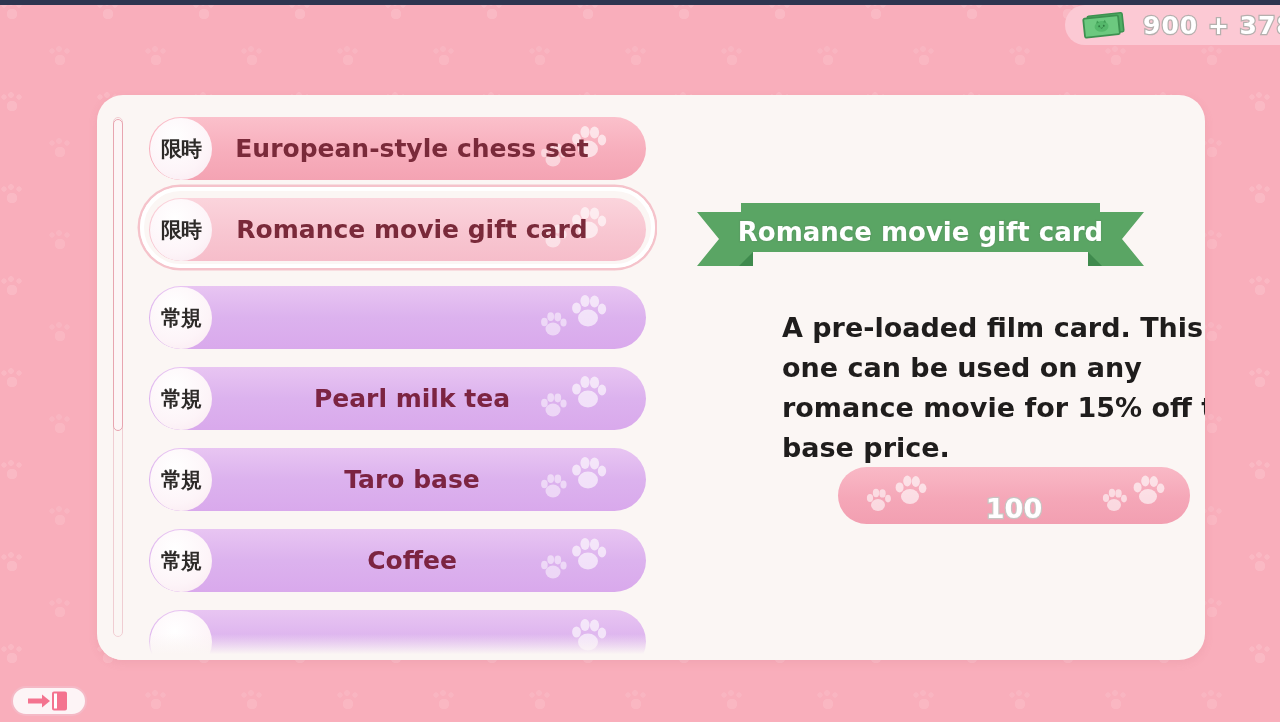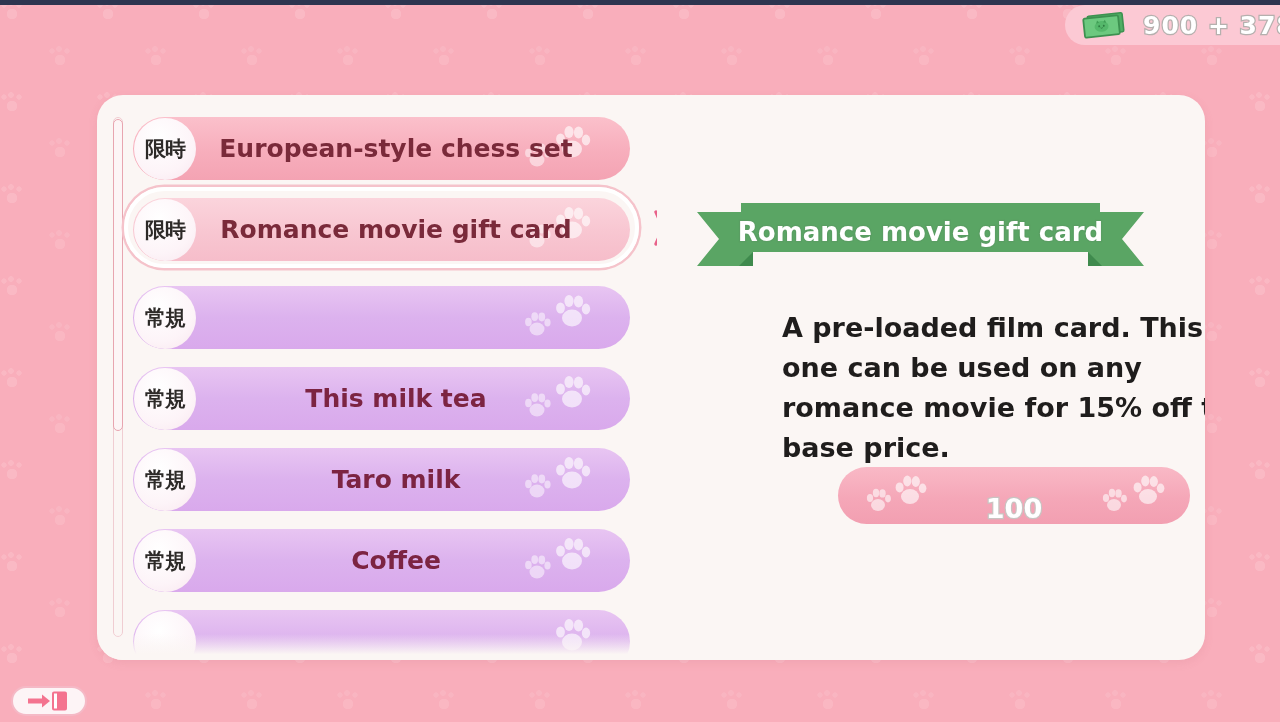--- a/index.html
+++ b/index.html
@@ -122,21 +122,21 @@
     top: 24px;
     width: 10px;
     height: 312px;
     border: 1.5px solid #e8a5b0;
     border-radius: 6px;
     background: #fdf5f6;
   }
 
   #item-list {
     position: absolute;
-    left: 36px;
+    left: 52px;
     top: 20px;
     width: 510px;
   }
 
   .item-row {
     position: relative;
     height: 67px;
     margin-bottom: 14px;
     display: flex;
     align-items: center;
@@ -436,21 +436,21 @@
               <ellipse cx="25.5" cy="12.6" rx="3.1" ry="4" fill="#ffffff"></ellipse>
             </svg>
           </div>
         </div>
 
         <div class="item-row">
           <div class="item-pill regular">
             <div class="badge">
               <span class="badge-text">常規</span>
             </div>
-            <span class="item-label">This milk tea</span>
+            <span class="item-label">Pearl milk tea</span>
             <svg class="paw-deco paw-big" viewBox="0 0 40 38">
               <ellipse cx="20" cy="26" rx="10" ry="8.5" fill="#ffffff"></ellipse>
               <ellipse cx="8.5" cy="16" rx="4.4" ry="5.6" fill="#ffffff"></ellipse>
               <ellipse cx="17" cy="9" rx="4.6" ry="6" fill="#ffffff"></ellipse>
               <ellipse cx="26.5" cy="9.5" rx="4.6" ry="6" fill="#ffffff"></ellipse>
               <ellipse cx="34" cy="17" rx="4.2" ry="5.4" fill="#ffffff"></ellipse>
             </svg>
             <svg class="paw-deco paw-small" viewBox="0 0 30 28">
               <ellipse cx="15" cy="19" rx="7.5" ry="6.4" fill="#ffffff"></ellipse>
               <ellipse cx="6.4" cy="12" rx="3.3" ry="4.2" fill="#ffffff"></ellipse>
@@ -459,21 +459,21 @@
               <ellipse cx="25.5" cy="12.6" rx="3.1" ry="4" fill="#ffffff"></ellipse>
             </svg>
           </div>
         </div>
 
         <div class="item-row">
           <div class="item-pill regular">
             <div class="badge">
               <span class="badge-text">常規</span>
             </div>
-            <span class="item-label">Taro milk</span>
+            <span class="item-label">Taro base</span>
             <svg class="paw-deco paw-big" viewBox="0 0 40 38">
               <ellipse cx="20" cy="26" rx="10" ry="8.5" fill="#ffffff"></ellipse>
               <ellipse cx="8.5" cy="16" rx="4.4" ry="5.6" fill="#ffffff"></ellipse>
               <ellipse cx="17" cy="9" rx="4.6" ry="6" fill="#ffffff"></ellipse>
               <ellipse cx="26.5" cy="9.5" rx="4.6" ry="6" fill="#ffffff"></ellipse>
               <ellipse cx="34" cy="17" rx="4.2" ry="5.4" fill="#ffffff"></ellipse>
             </svg>
             <svg class="paw-deco paw-small" viewBox="0 0 30 28">
               <ellipse cx="15" cy="19" rx="7.5" ry="6.4" fill="#ffffff"></ellipse>
               <ellipse cx="6.4" cy="12" rx="3.3" ry="4.2" fill="#ffffff"></ellipse>

